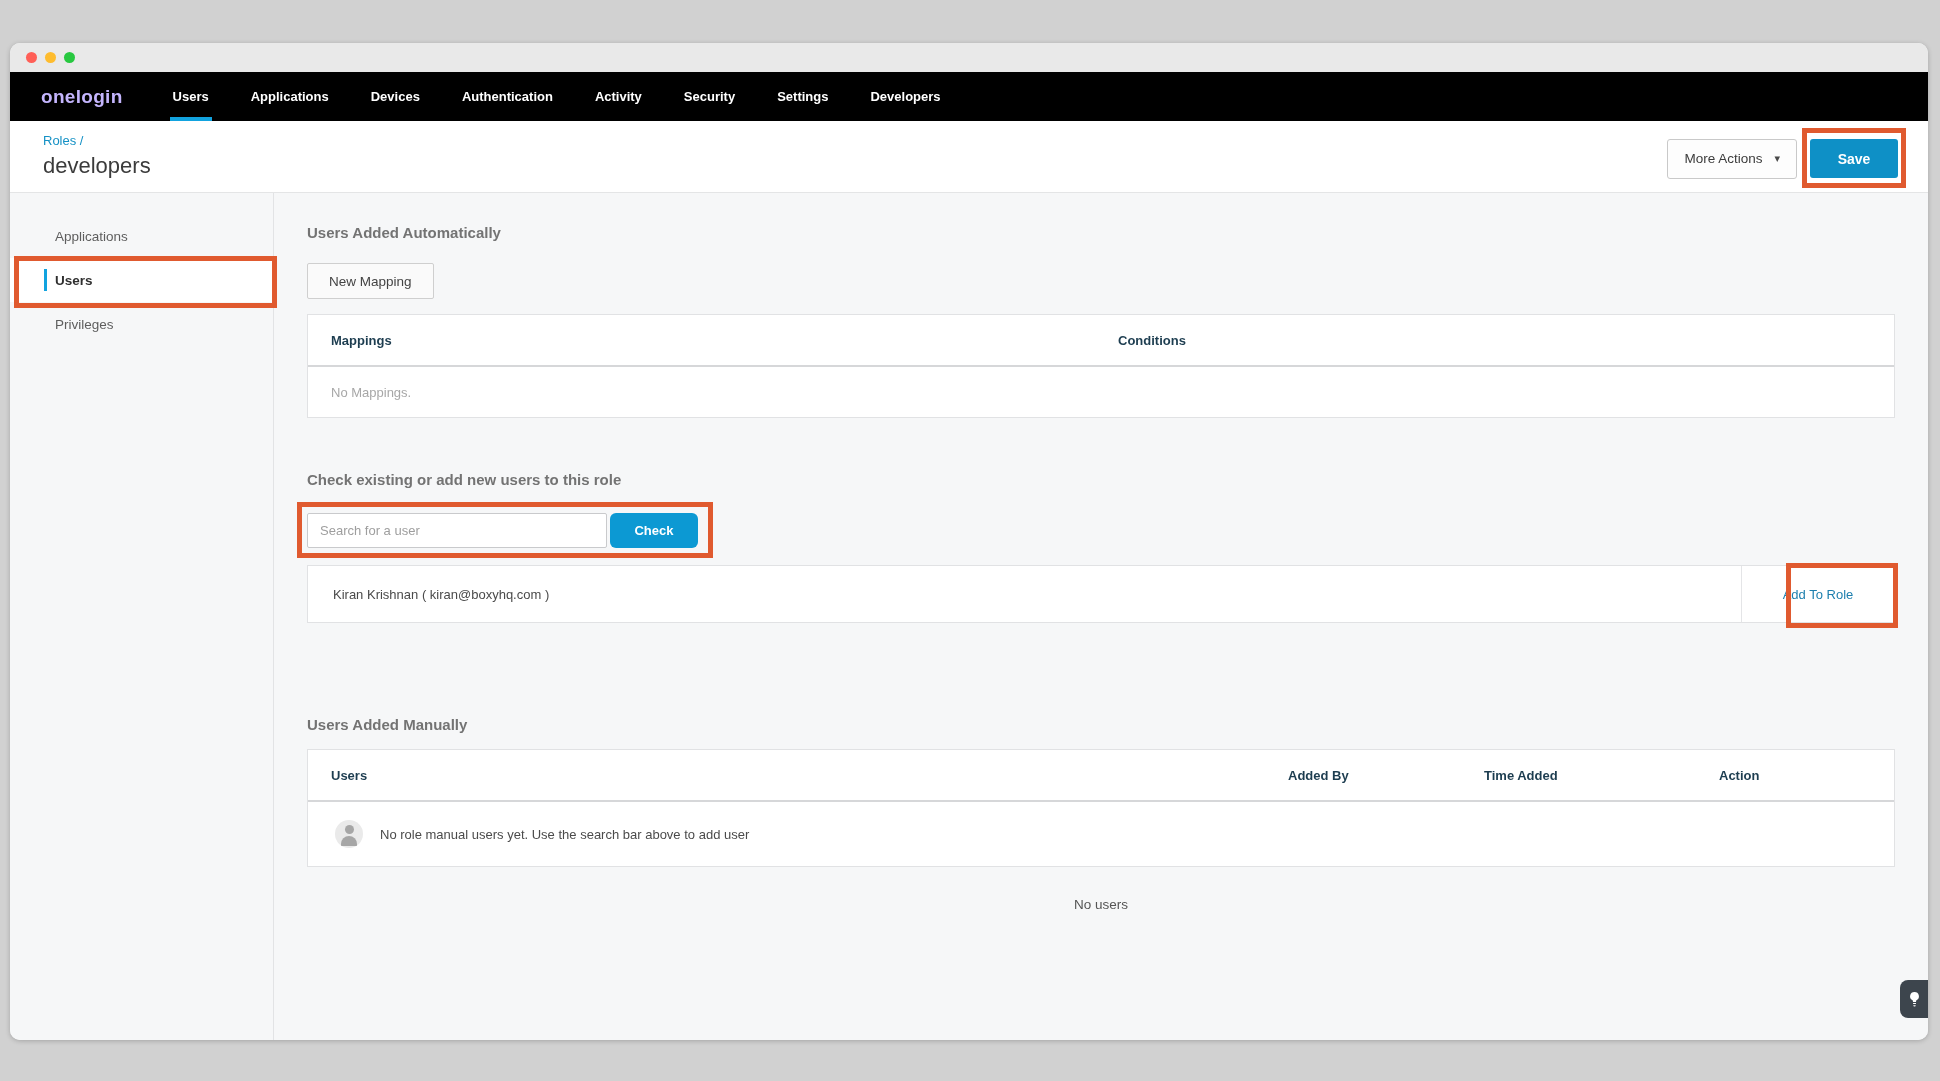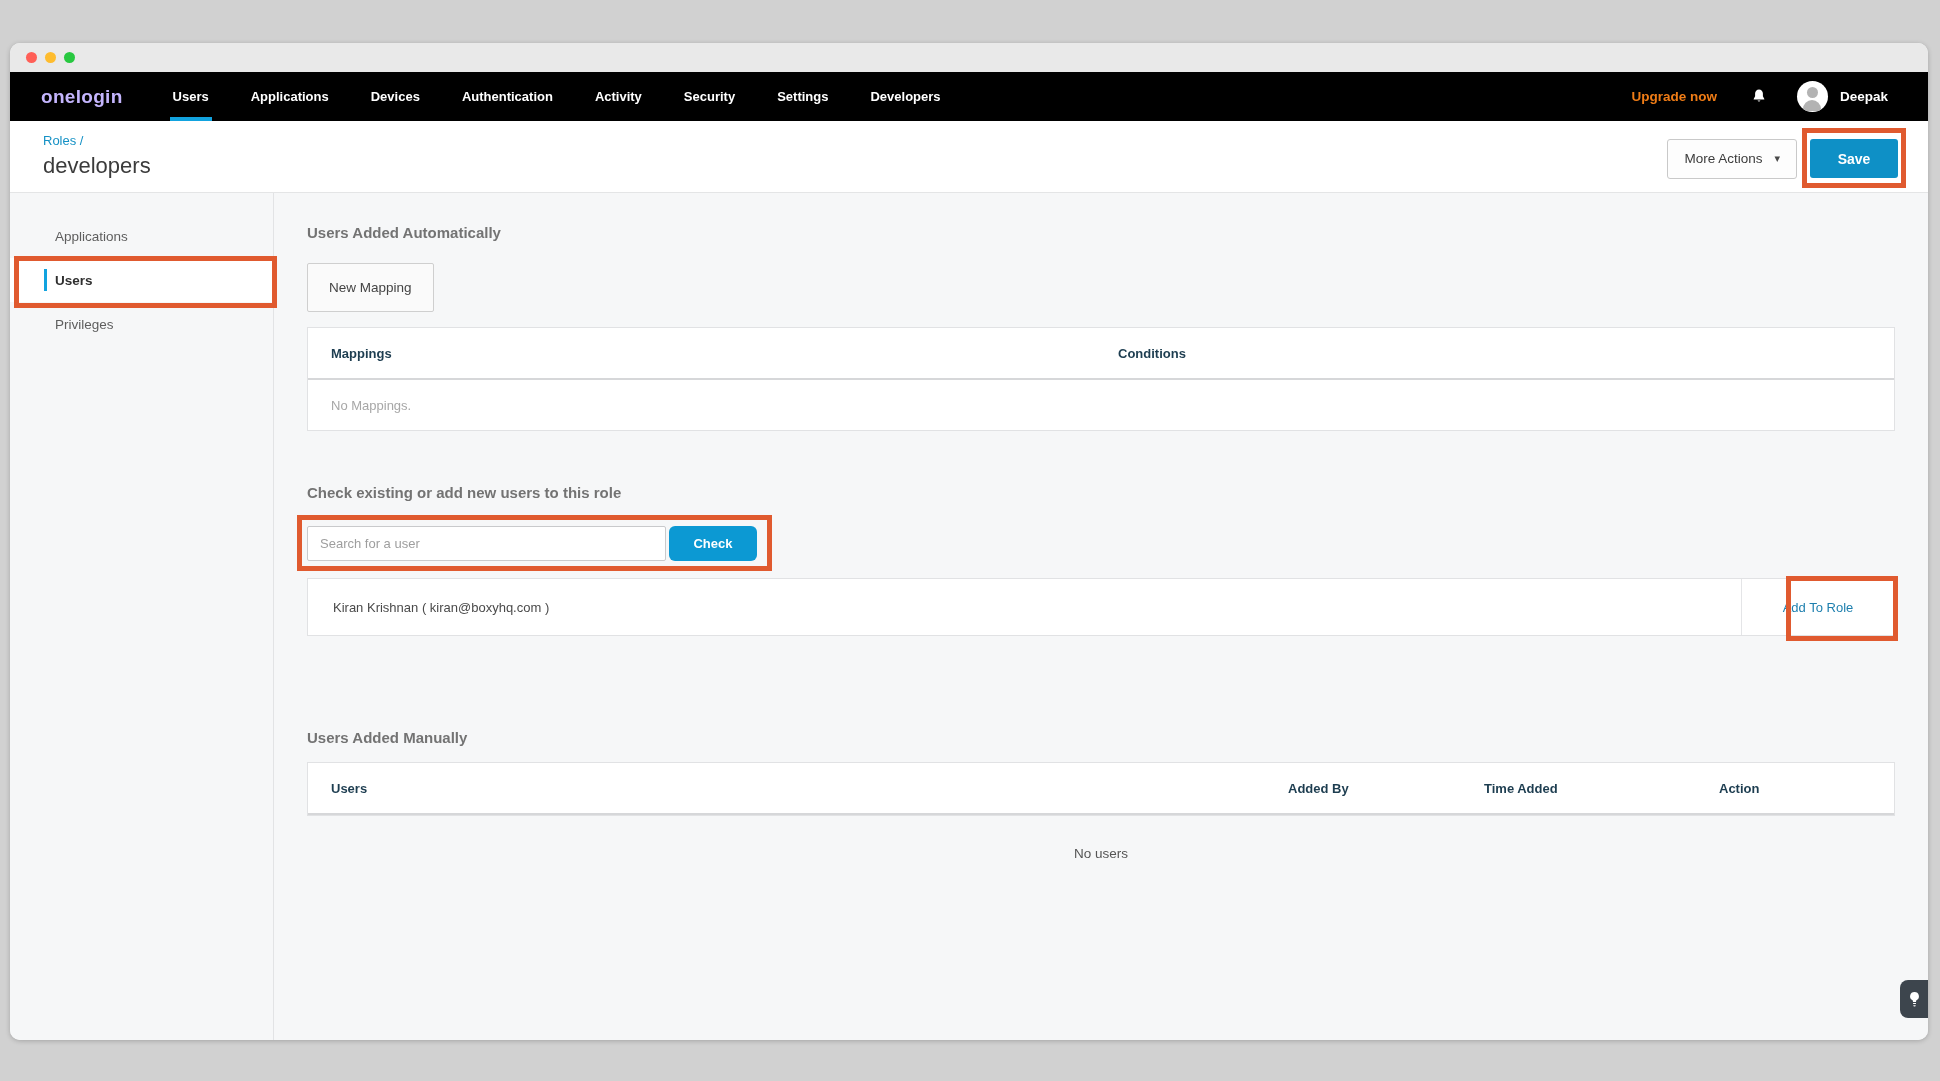--- a/index.html
+++ b/index.html
@@ -44,30 +44,30 @@
   .btn-save { width:88px; height:39px; background:#0e90c6; border:none; border-radius:3px; color:#fff; font-size:14px; font-weight:bold; cursor:pointer; font-family:inherit; }
   
   .content { flex:1; display:flex; background:#f6f7f8; min-height:0; }
   .side { width:264px; flex:0 0 auto; border-right:1px solid #e2e3e5; padding-top:21px; }
   .side-item { position:relative; height:44px; display:flex; align-items:center; padding-left:45px; font-size:13.5px; color:#5e5e5e; cursor:pointer; }
   .side-item.active { background:#fff; color:#2f2f2f; font-weight:bold; }
   .side-item.active .bar { position:absolute; left:34px; top:11px; width:3px; height:22px; background:#12a3df; }
   .main { flex:1; padding:0 33px; position:relative; min-width:0; }
   .sec-heading { font-size:15px; font-weight:bold; color:#737373; line-height:20px; }
   .h-auto { margin-top:30px; }
-  .btn-newmapping { margin-top:20px; height:49px; padding:0 21px; background:#fafafa; border:1px solid #cfcfcf; border-radius:2px; font-size:13.5px; color:#444; cursor:pointer; font-family:inherit; display:block; }
+  .btn-newmapping { margin-top:20px; height:36px; padding:0 21px; background:#fafafa; border:1px solid #cfcfcf; border-radius:2px; font-size:13.5px; color:#444; cursor:pointer; font-family:inherit; display:block; }
   .card { background:#fff; border:1px solid #e1e2e4; }
   .card-auto { margin-top:15px; }
   .thead { display:flex; height:52px; align-items:center; border-bottom:2px solid #d6d7d9; }
   .th { font-size:13px; font-weight:bold; color:#1d3d50; }
   .card-auto .th:first-child { padding-left:23px; width:810px; }
   .empty-row { height:50px; display:flex; align-items:center; padding-left:23px; font-size:13px; color:#a7a7a7; }
   .h-check { margin-top:52px; }
   .search-row { margin-top:23px; display:flex; width:fit-content; position:relative; }
-  .search-input { width:359px; height:35px; border:1px solid #c9cacc; border-radius:2px; padding:0 12px; font-size:13px; color:#444; background:#fff; font-family:inherit; outline:none; }
+  .search-input { width:300px; height:35px; border:1px solid #c9cacc; border-radius:2px; padding:0 12px; font-size:13px; color:#444; background:#fff; font-family:inherit; outline:none; }
   .search-input::placeholder { color:#9e9e9e; }
   .btn-check { width:88px; height:35px; margin-left:3px; background:#0c99d3; color:#fff; border:none; border-radius:6px; font-size:13px; font-weight:bold; cursor:pointer; font-family:inherit; }
   .result-row { margin-top:17px; height:58px; background:#fff; border:1px solid #e1e2e4; display:flex; align-items:stretch; }
   .result-name { flex:1; display:flex; align-items:center; padding-left:25px; font-size:13px; color:#4a4a4a; }
   .result-action { width:153px; border-left:1px solid #e4e5e7; display:flex; align-items:center; justify-content:center; position:relative; }
   .add-link { color:#1d7fae; font-size:13px; cursor:pointer; }
   .h-manual { margin-top:92px; }
   .card-manual { margin-top:14px; }
   .card-manual .th:nth-child(1) { padding-left:23px; width:980px; }
   .card-manual .th:nth-child(2) { width:196px; }
@@ -105,32 +105,20 @@
     <div class="nav-items">
       <div class="nav-item active">Users</div>
       <div class="nav-item">Applications</div>
       <div class="nav-item">Devices</div>
       <div class="nav-item">Authentication</div>
       <div class="nav-item">Activity</div>
       <div class="nav-item">Security</div>
       <div class="nav-item">Settings</div>
       <div class="nav-item">Developers</div>
     </div>
-    <div class="nav-right">
-      <span class="upgrade">Upgrade now</span>
-      <svg class="bell" viewBox="0 0 24 24">
-        <path fill="#ffffff" d="M12 2c-3 0-5.2 2.3-5.2 5.3V11l-1.9 3.5c-.2.4.1.9.6.9h13c.5 0 .8-.5.6-.9L17.2 11V7.3C17.2 4.3 15 2 12 2z"></path>
-        <path fill="#ffffff" d="M10.1 16.6a1.95 1.95 0 0 0 3.8 0z"></path>
-      </svg>
-      <div class="nav-avatar">
-        <div class="head"></div>
-          <div class="shoulders"></div>
-      </div>
-      <span class="nav-username">Deepak</span>
-    </div>
   </div>
 
   <div class="pageheader">
     <div class="breadcrumb">Roles /</div>
     <div class="page-title">developers</div>
     <div class="header-actions">
       <button class="btn-more">
         <span>More Actions</span>
         <span class="caret">▾</span>
       </button>
@@ -184,20 +172,27 @@
       </div>
 
       <div class="sec-heading h-manual">Users Added Manually</div>
       <div class="card card-manual">
         <div class="thead">
           <div class="th">Users</div>
           <div class="th">Added By</div>
           <div class="th">Time Added</div>
           <div class="th">Action</div>
         </div>
+        <div class="manual-row">
+          <div class="row-avatar">
+            <div class="head"></div>
+              <div class="shoulders"></div>
+          </div>
+          <div class="manual-empty-text">No role manual users yet. Use the search bar above to add user</div>
+        </div>
       </div>
       <div class="no-users">No users</div>
 
     </div>
   </div>
 
   <div class="bulb-fab">
     <svg width="15" height="21" viewBox="0 0 24 30">
       <path fill="#ffffff" d="M12 3a7 7 0 0 1 3.3 13.2c-.5.3-.8.8-.8 1.3V19h-5v-1.5c0-.5-.3-1-.8-1.3A7 7 0 0 1 12 3z"></path>
       <rect fill="#ffffff" x="9.5" y="20.5" width="5" height="1.8" rx="0.9"></rect>

